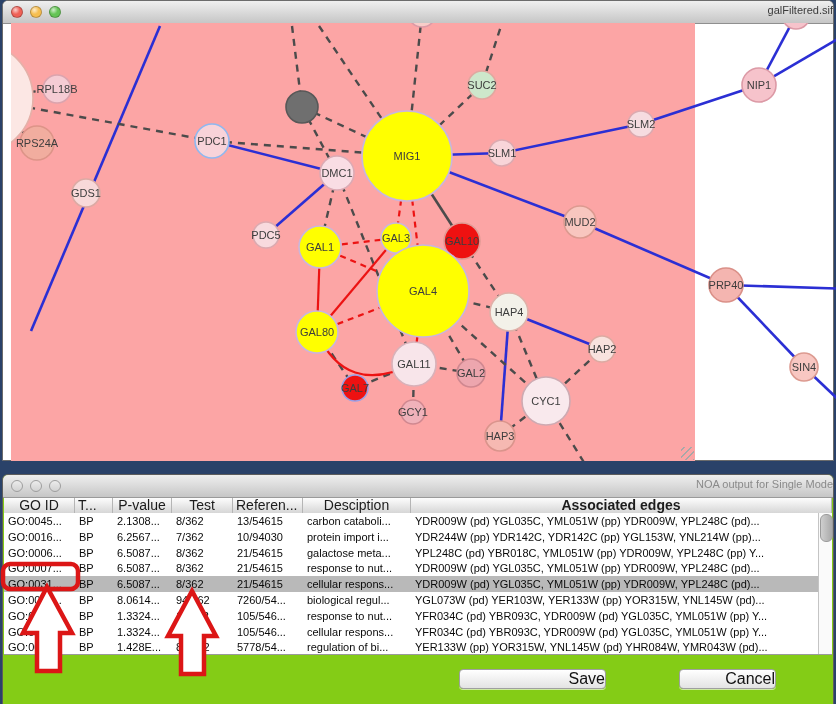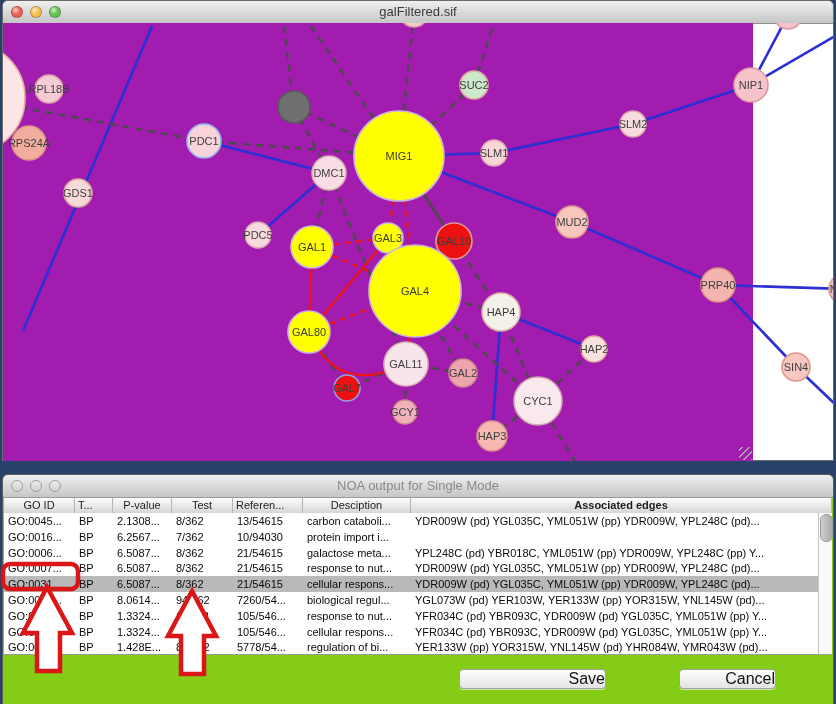--- a/index.html
+++ b/index.html
@@ -5,37 +5,37 @@
   html,body{margin:0;padding:0;}
   body{width:836px;height:704px;overflow:hidden;position:relative;
        font-family:"Liberation Sans",sans-serif;background:#2a4269;}
   .window{position:absolute;box-sizing:border-box;}
   
   #net-window{left:2px;top:0;width:832px;height:461px;border:1px solid #6b6b6b;
               border-radius:6px 6px 0 0;background:#fff;}
   .titlebar{position:relative;height:22px;border-radius:5px 5px 0 0;
             background:linear-gradient(#efefef,#c6c6c6);
             border-bottom:1px solid #8f8f8f;}
-  .titlebar .title{position:absolute;left:0;right:0;top:3px;text-align:center;
-            font-size:13px;color:#3b3b3b;}
+  .titlebar .title{position:absolute;left:0;right:0;top:3px;text-align:right;
+            font-size:11px;color:#3b3b3b;}
   .lights{position:absolute;left:8px;top:5px;display:flex;gap:7px;}
   .light{width:12px;height:12px;border-radius:50%;box-sizing:border-box;}
   .light.colored{border:1px solid rgba(0,0,0,.25);}
   .light.hollow{border:1px solid #9e9e9e;background:linear-gradient(#ececec,#d2d2d2);}
-  #net-canvas{position:absolute;left:0;top:22px;width:750px;height:438px;background:#a21caf;}
+  #net-canvas{position:absolute;left:8px;top:22px;width:684px;height:438px;background:#fca5a5;}
   #net-svg{position:absolute;left:0;top:0;}
   .grip{position:absolute;right:1px;bottom:1px;width:13px;height:13px;
         background:repeating-linear-gradient(135deg,transparent 0 2px,#a8a8a8 2px 3px,transparent 3px 5px);}
   
   #noa-window{left:2px;top:466px;width:832px;height:278px;border:1px solid #5d5d5d;border-bottom:none;
               border-radius:6px 6px 0 0;background:#84cc16;margin-top:8px;}
   #noa-table{position:absolute;left:1px;top:22px;right:1px;height:158px;background:#fff;
              border:1px solid #9a9a9a;border-left:none;border-right:none;box-sizing:border-box;}
   #thead{display:flex;height:15px;background:linear-gradient(#fdfdfd,#d6d6d6);
-         border-bottom:1px solid #a8a8a8;font-size:11px;color:#1c1c1c;}
+         border-bottom:1px solid #a8a8a8;font-size:14px;color:#1c1c1c;}
   .hcell{box-sizing:border-box;border-right:1px solid #b5b5b5;overflow:hidden;
          white-space:nowrap;line-height:14px;padding:0 3px;}
   #tbody{position:absolute;left:0;top:15px;right:14px;bottom:0;overflow:hidden;background:#fff;}
   .trow{display:flex;height:15.8px;font-size:11px;color:#0a0a0a;white-space:nowrap;}
   .trow.sel{background:#b9b9b9;}
   .tcell{box-sizing:border-box;overflow:hidden;padding:1px 0 0 4px;line-height:14px;}
   .c0{width:71px;} .c1{width:38px;} .c2{width:59px;} .c3{width:61px;} .c4{width:70px;}
   .c5{width:108px;} .c6{flex:1;}
   #vscroll{position:absolute;right:0;top:15px;bottom:0;width:14px;background:#fafafa;
            border-left:1px solid #c4c4c4;box-sizing:border-box;}
@@ -207,20 +207,21 @@
           <div class="tcell c5">carbon cataboli...</div>
           <div class="tcell c6">YDR009W (pd) YGL035C, YML051W (pp) YDR009W, YPL248C (pd)...</div>
         </div>
         <div class="trow">
           <div class="tcell c0">GO:0016...</div>
           <div class="tcell c1">BP</div>
           <div class="tcell c2">6.2567...</div>
           <div class="tcell c3">7/362</div>
           <div class="tcell c4">10/94030</div>
           <div class="tcell c5">protein import i...</div>
+          <div class="tcell c6">YDR244W (pp) YDR142C, YDR142C (pp) YGL153W, YNL214W (pp)...</div>
         </div>
         <div class="trow">
           <div class="tcell c0">GO:0006...</div>
           <div class="tcell c1">BP</div>
           <div class="tcell c2">6.5087...</div>
           <div class="tcell c3">8/362</div>
           <div class="tcell c4">21/54615</div>
           <div class="tcell c5">galactose meta...</div>
           <div class="tcell c6">YPL248C (pd) YBR018C, YML051W (pp) YDR009W, YPL248C (pp) Y...</div>
         </div>

